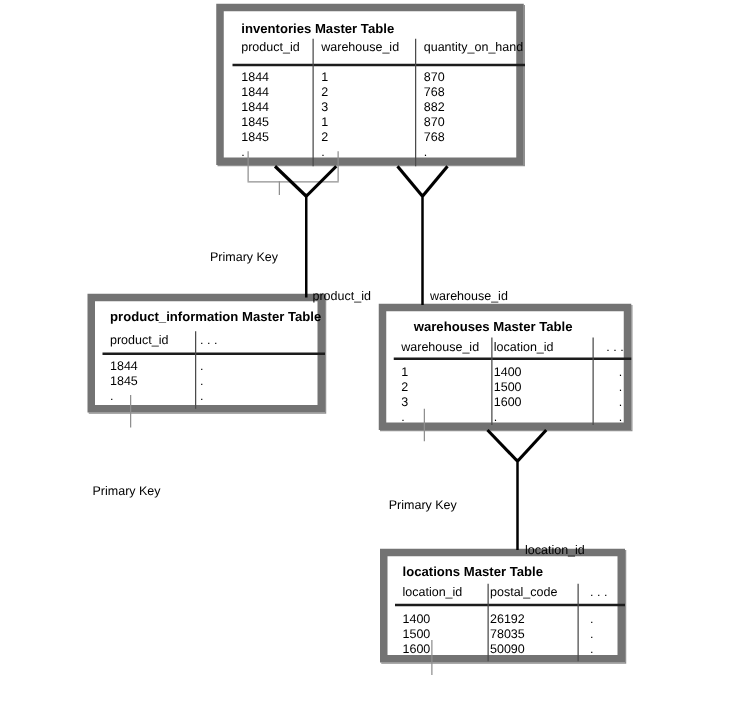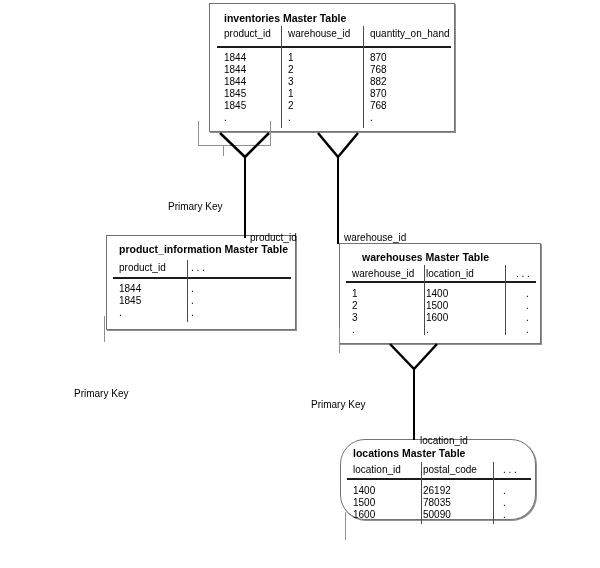--- a/index.html
+++ b/index.html
@@ -1,22 +1,22 @@
 <!DOCTYPE html>
 <html><head>
 <meta charset="utf-8">
 <style>
   html,body{margin:0;padding:0;background:#fff;}
   #canvas{
     position:relative;width:600px;height:568px;background:#fff;overflow:hidden;
     font-family:"Liberation Sans","DejaVu Sans",sans-serif;color:#000;
   }
   .tbox{
-    position:absolute;background:#fff;border:1px solid #737373;
-    box-shadow:1px 1px 0 #8f8f8f;box-sizing:border-box;margin-left:36px;
+    position:absolute;background:#fff;border:6px solid #737373;
+    box-shadow:1px 1px 0 #8f8f8f;box-sizing:border-box;
   }
   .ttitle{position:absolute;font-size:10.5px;font-weight:bold;white-space:nowrap;}
   .chead{position:absolute;font-size:10px;white-space:nowrap;}
   .underline{position:absolute;height:2px;background:#1c1c1c;}
   .vdiv{position:absolute;width:1px;background:#4b4b4b;}
   .col{position:absolute;font-size:10px;}
   .col div{height:12px;line-height:12px;white-space:nowrap;}
   .lbl{position:absolute;font-size:10px;white-space:nowrap;margin-top:44px;}
   svg.overlay{position:absolute;left:0;top:0;pointer-events:none;}
 </style>
@@ -98,21 +98,21 @@
         <div>.</div>
       </div>
     <div class="col" style="left:186px;top:44px;">
         <div>.</div>
         <div>.</div>
         <div>.</div>
         <div>.</div>
       </div>
   </div>
 
-  <div class="tbox" style="left:304px;top:439px;width:196px;height:81px;border-radius:25px;">
+  <div class="tbox" style="left:304px;top:439px;width:196px;height:91px;">
     <div class="ttitle" style="left:12px;top:7px;">locations Master Table</div>
     <div class="chead" style="left:12px;top:24px;">location_id</div>
     <div class="chead" style="left:82px;top:24px;">postal_code</div>
     <div class="chead" style="left:162px;top:24px;">. . .</div>
     <div class="underline" style="left:6px;top:38px;width:184px;"></div>
     <div class="vdiv" style="left:80px;top:22px;height:62px;"></div>
     <div class="vdiv" style="left:152px;top:22px;height:62px;"></div>
     <div class="col" style="left:12px;top:45px;">
         <div>1400</div>
         <div>1500</div>

